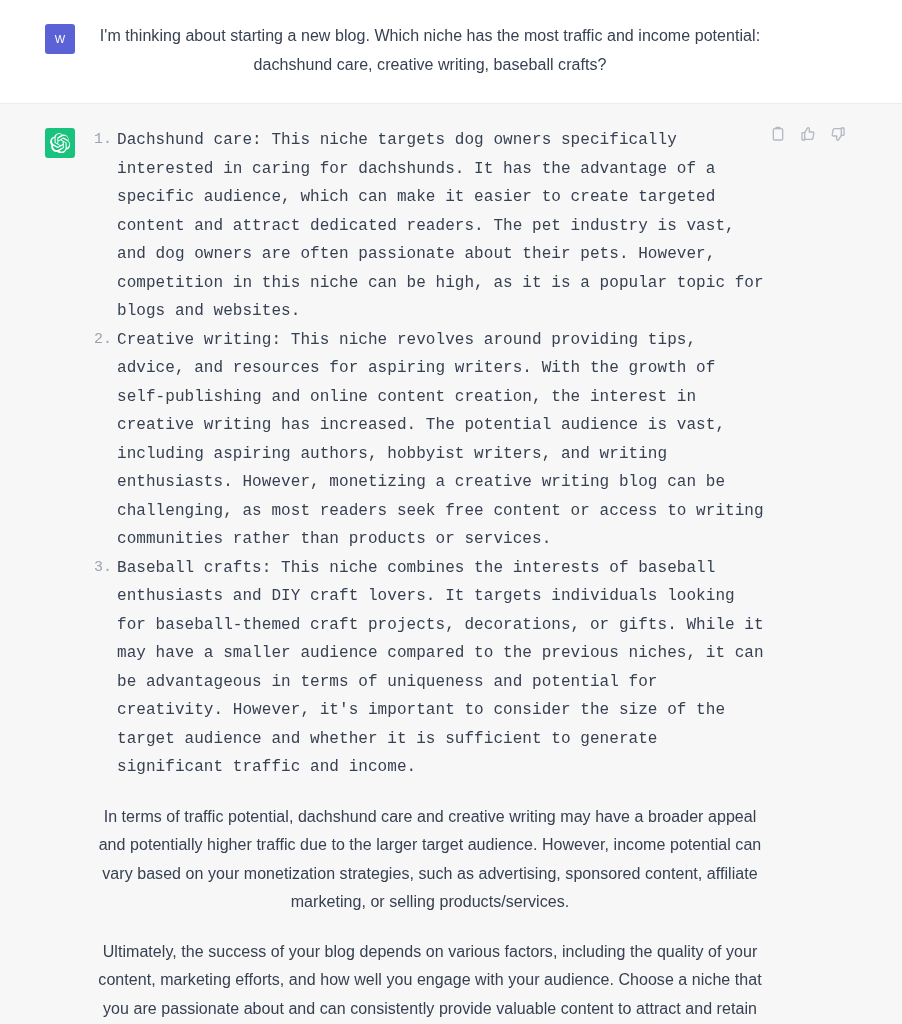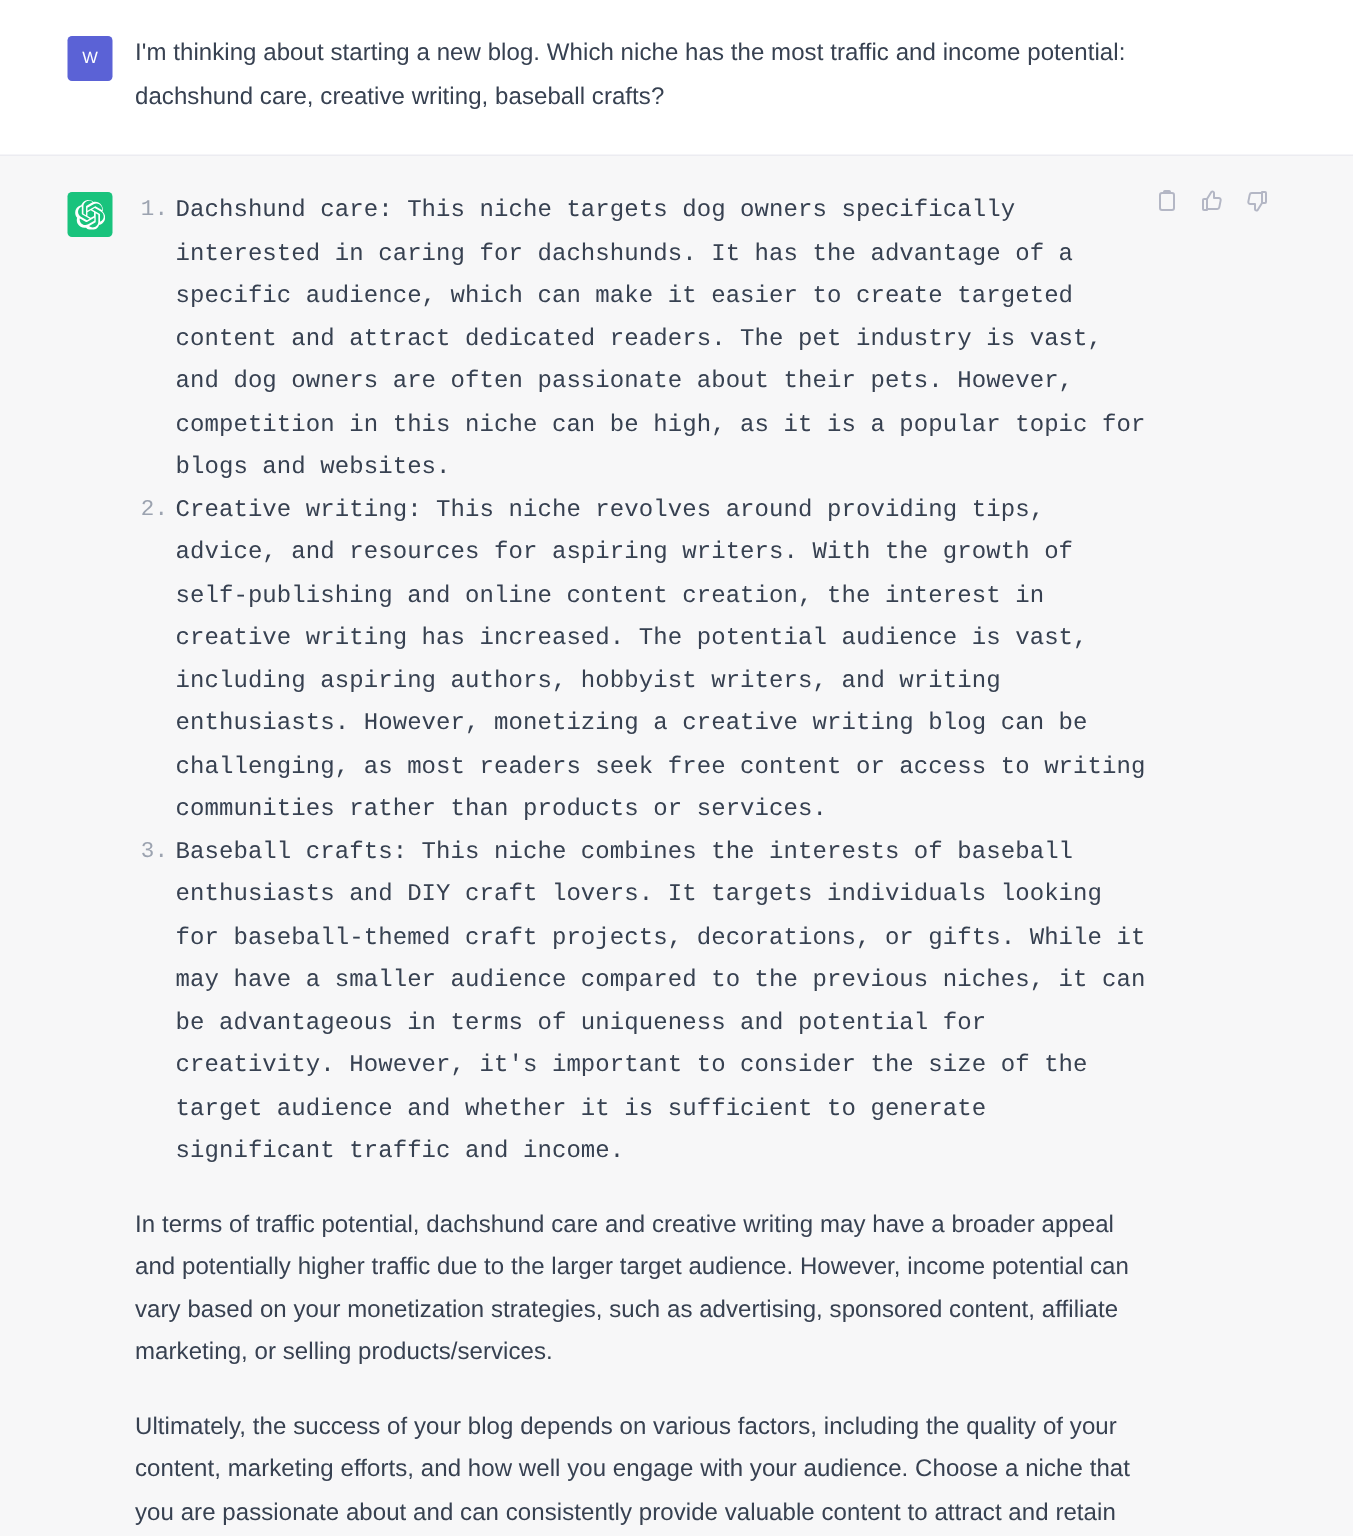--- a/index.html
+++ b/index.html
@@ -66,20 +66,21 @@
     max-width: 690px;
     padding-right: 10px;
     color: #374151;
     font-size: 16px;
     line-height: 28.5px;
     letter-spacing: 0.05px;
   }
 
   .body-col p {
     margin: 0 0 21px 0;
+    text-align: center;
   }
   .body-col p:last-child { margin-bottom: 0; }
 
   .user-text p { margin: 0; }
 
   ol.niche-list {
     margin: 0 0 21px 0;
     padding: 0 0 0 27px;
     list-style: none;
     counter-reset: nicheitem;

